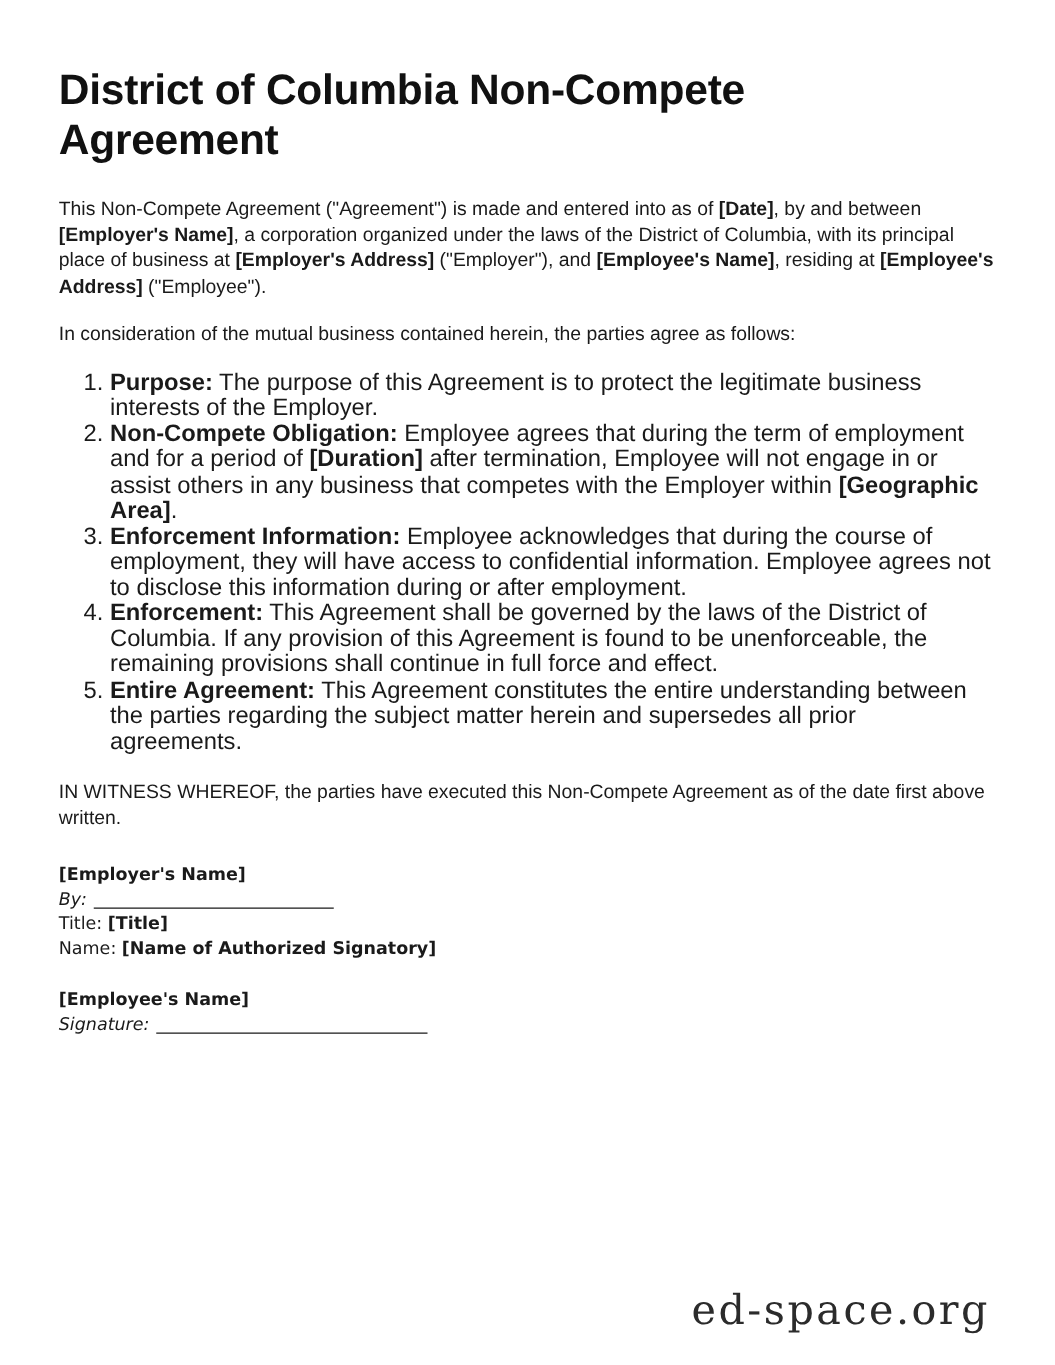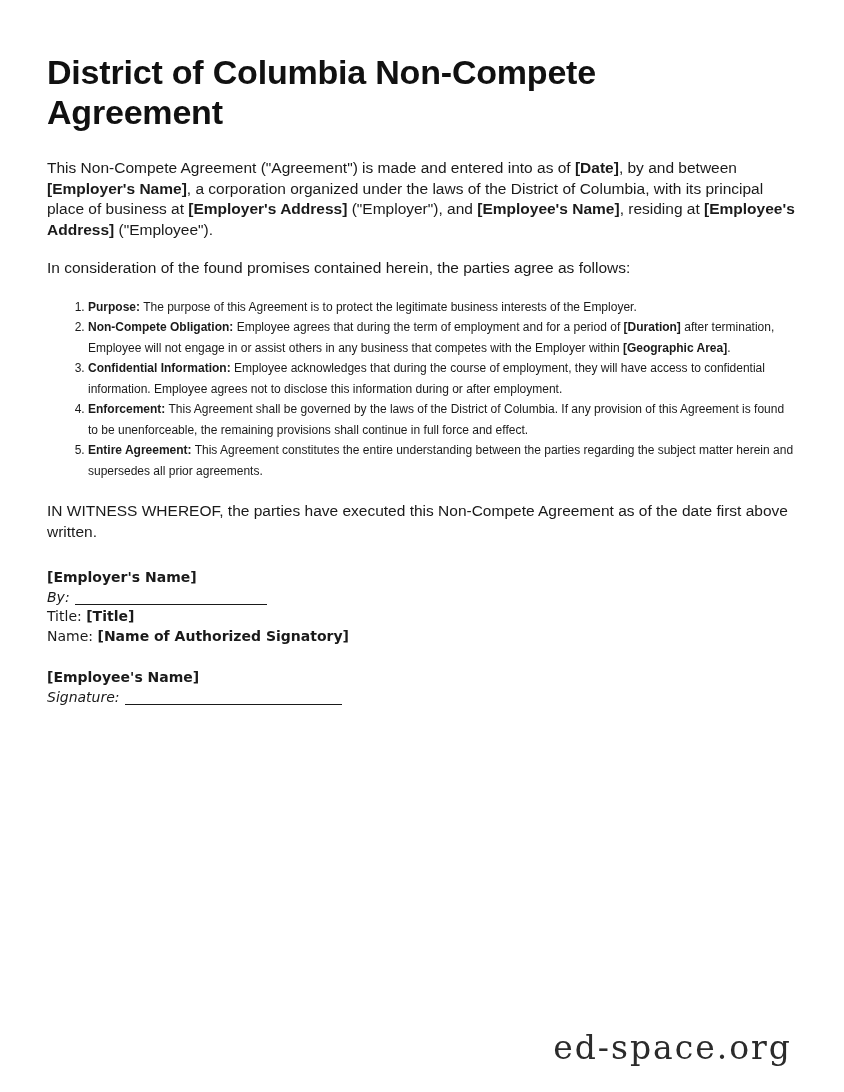--- a/index.html
+++ b/index.html
@@ -56,21 +56,21 @@
   b, .b { font-weight: bold; }
 
   
   ol.clauses {
     margin: 0 0 0 0;
     padding: 0 0 0 41px;
     list-style-position: outside;
     list-style-type: decimal;
   }
   ol.clauses > li {
-    font-size: 12px;
+    font-size: 19px;
     line-height: 20.5px;
     margin: 0 0 0 0;
     padding: 0;
     color: #1a1a1a;
   }
 
   
   .sig-wrap { margin-top: 26px; }
   .sig-block {
     font-family: "DejaVu Sans", sans-serif;
@@ -109,28 +109,28 @@
 </head>
 <body>
 
 <div class="page">
   <div class="content">
 
     <h1 class="doc-title">District of Columbia Non-Compete Agreement</h1>
 
     <p class="para intro"><span>This Non-Compete Agreement ("Agreement") is made and entered into as of </span><b>[Date]</b><span>, by and between </span><b>[Employer's Name]</b><span>, a corporation organized under the laws of the District of Columbia, with its principal place of business at </span><b>[Employer's Address]</b><span> ("Employer"), and </span><b>[Employee's Name]</b><span>, residing at </span><b>[Employee's Address]</b><span> ("Employee").</span></p>
 
-    <p class="para lead-in">In consideration of the found promises contained herein, the parties agree as follows:</p>
+    <p class="para lead-in">In consideration of the mutual business contained herein, the parties agree as follows:</p>
 
     <ol class="clauses">
       <li><b>Purpose:</b><span> The purpose of this Agreement is to protect the legitimate business interests of the Employer.</span></li>
 
       <li><b>Non-Compete Obligation:</b><span> Employee agrees that during the term of employment and for a period of </span><b>[Duration]</b><span> after termination, Employee will not engage in or assist others in any business that competes with the Employer within </span><b>[Geographic Area]</b><span>.</span></li>
 
-      <li><b>Confidential Information:</b><span> Employee acknowledges that during the course of employment, they will have access to confidential information. Employee agrees not to disclose this information during or after employment.</span></li>
+      <li><b>Enforcement Information:</b><span> Employee acknowledges that during the course of employment, they will have access to confidential information. Employee agrees not to disclose this information during or after employment.</span></li>
 
       <li><b>Enforcement:</b><span> This Agreement shall be governed by the laws of the District of Columbia. If any provision of this Agreement is found to be unenforceable, the remaining provisions shall continue in full force and effect.</span></li>
 
       <li><b>Entire Agreement:</b><span> This Agreement constitutes the entire understanding between the parties regarding the subject matter herein and supersedes all prior agreements.</span></li>
     </ol>
 
     <p class="para witness">IN WITNESS WHEREOF, the parties have executed this Non-Compete Agreement as of the date first above written.</p>
 
     <div class="sig-wrap">
 

